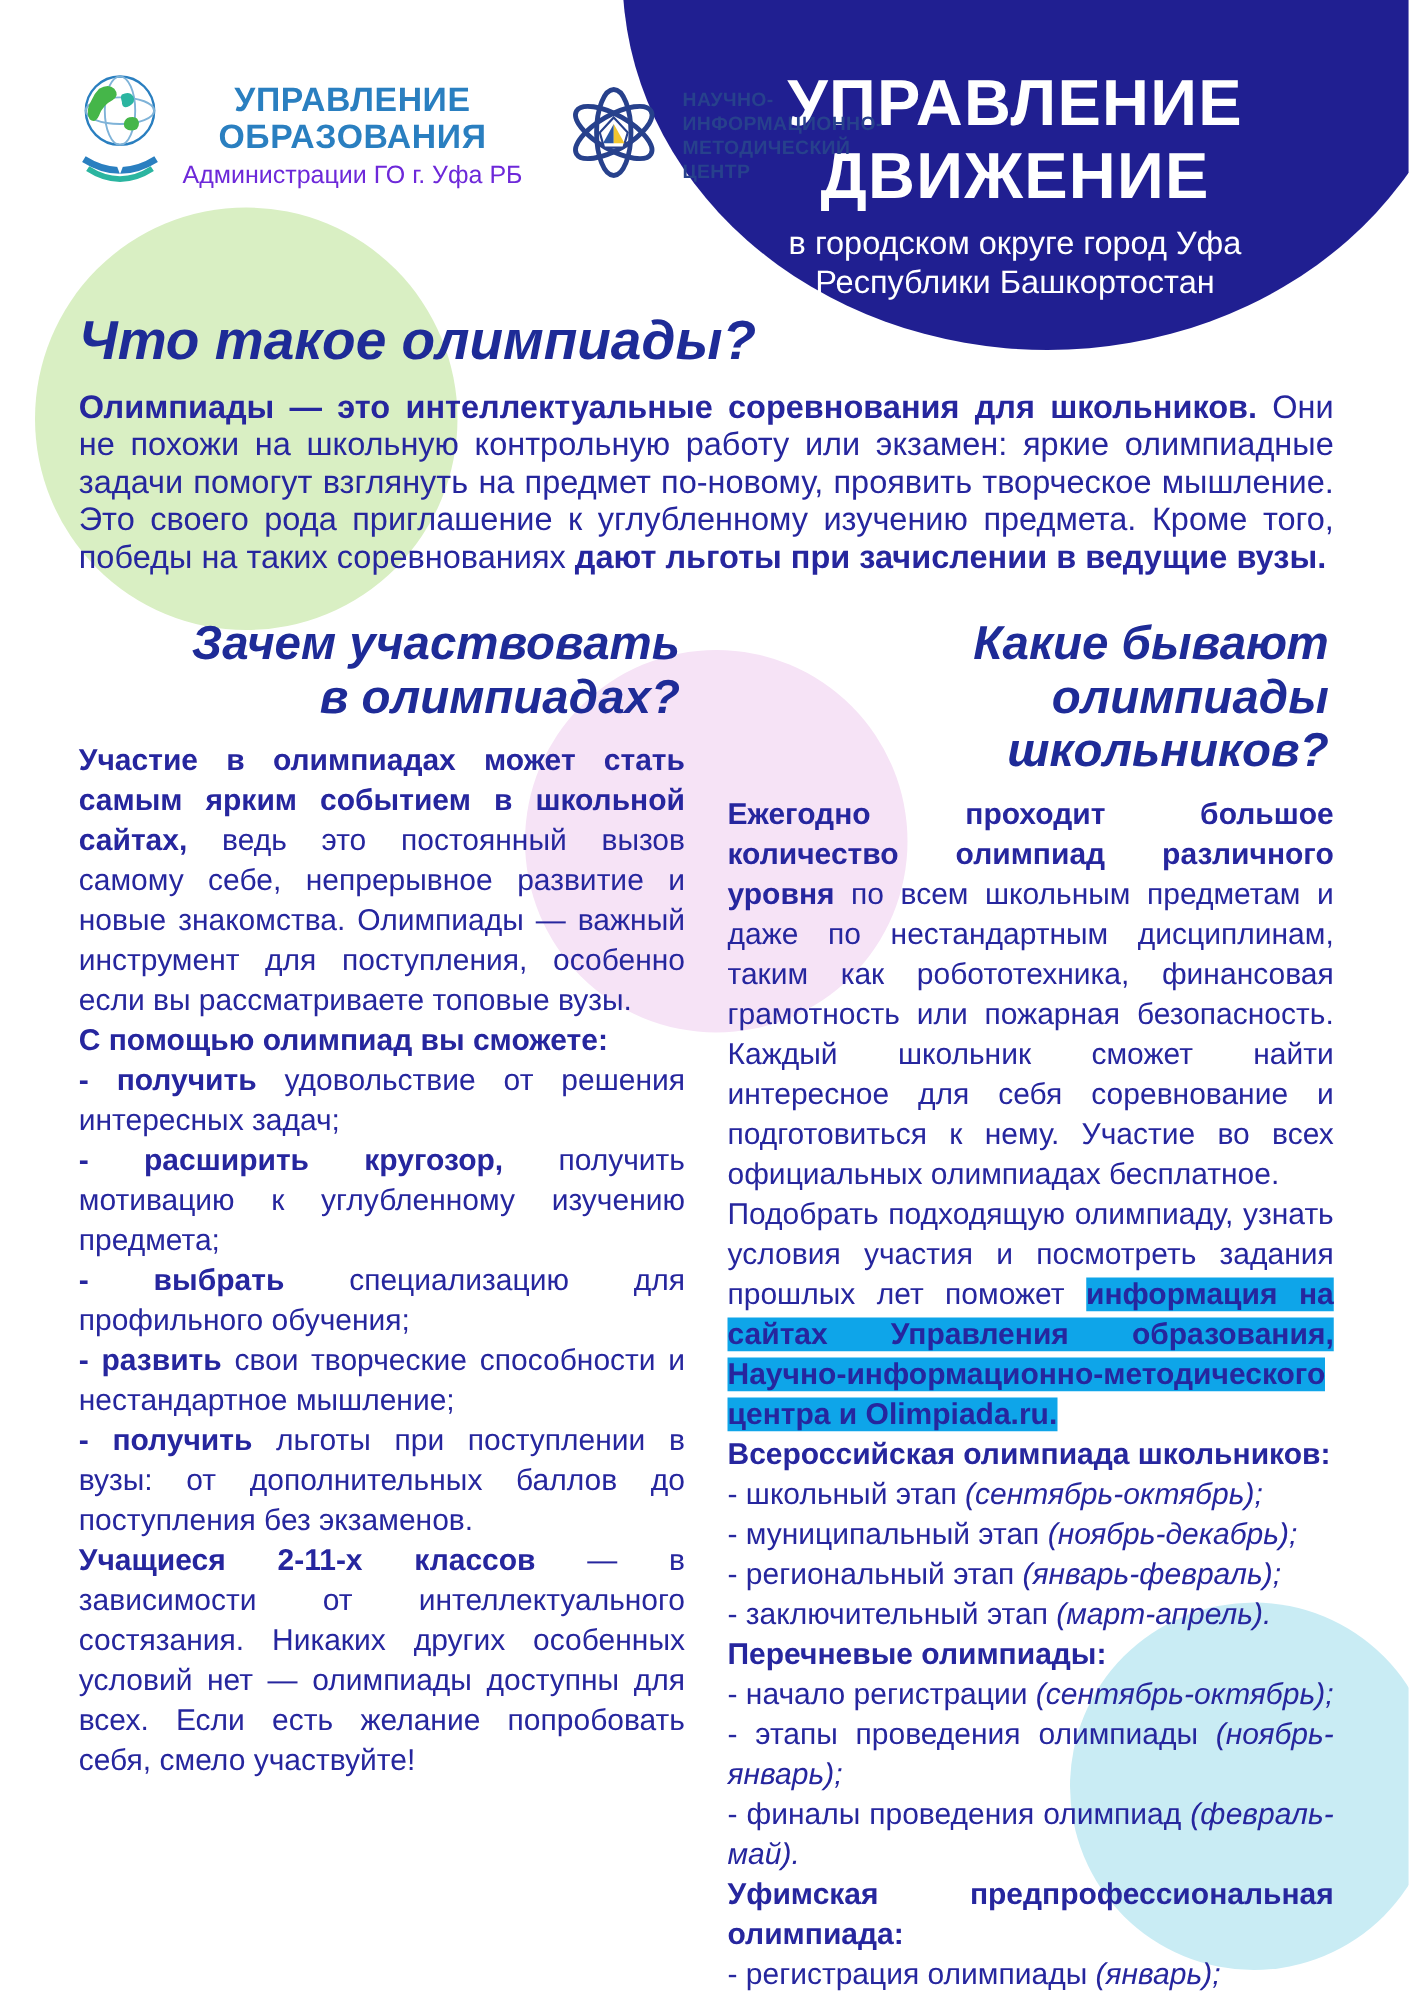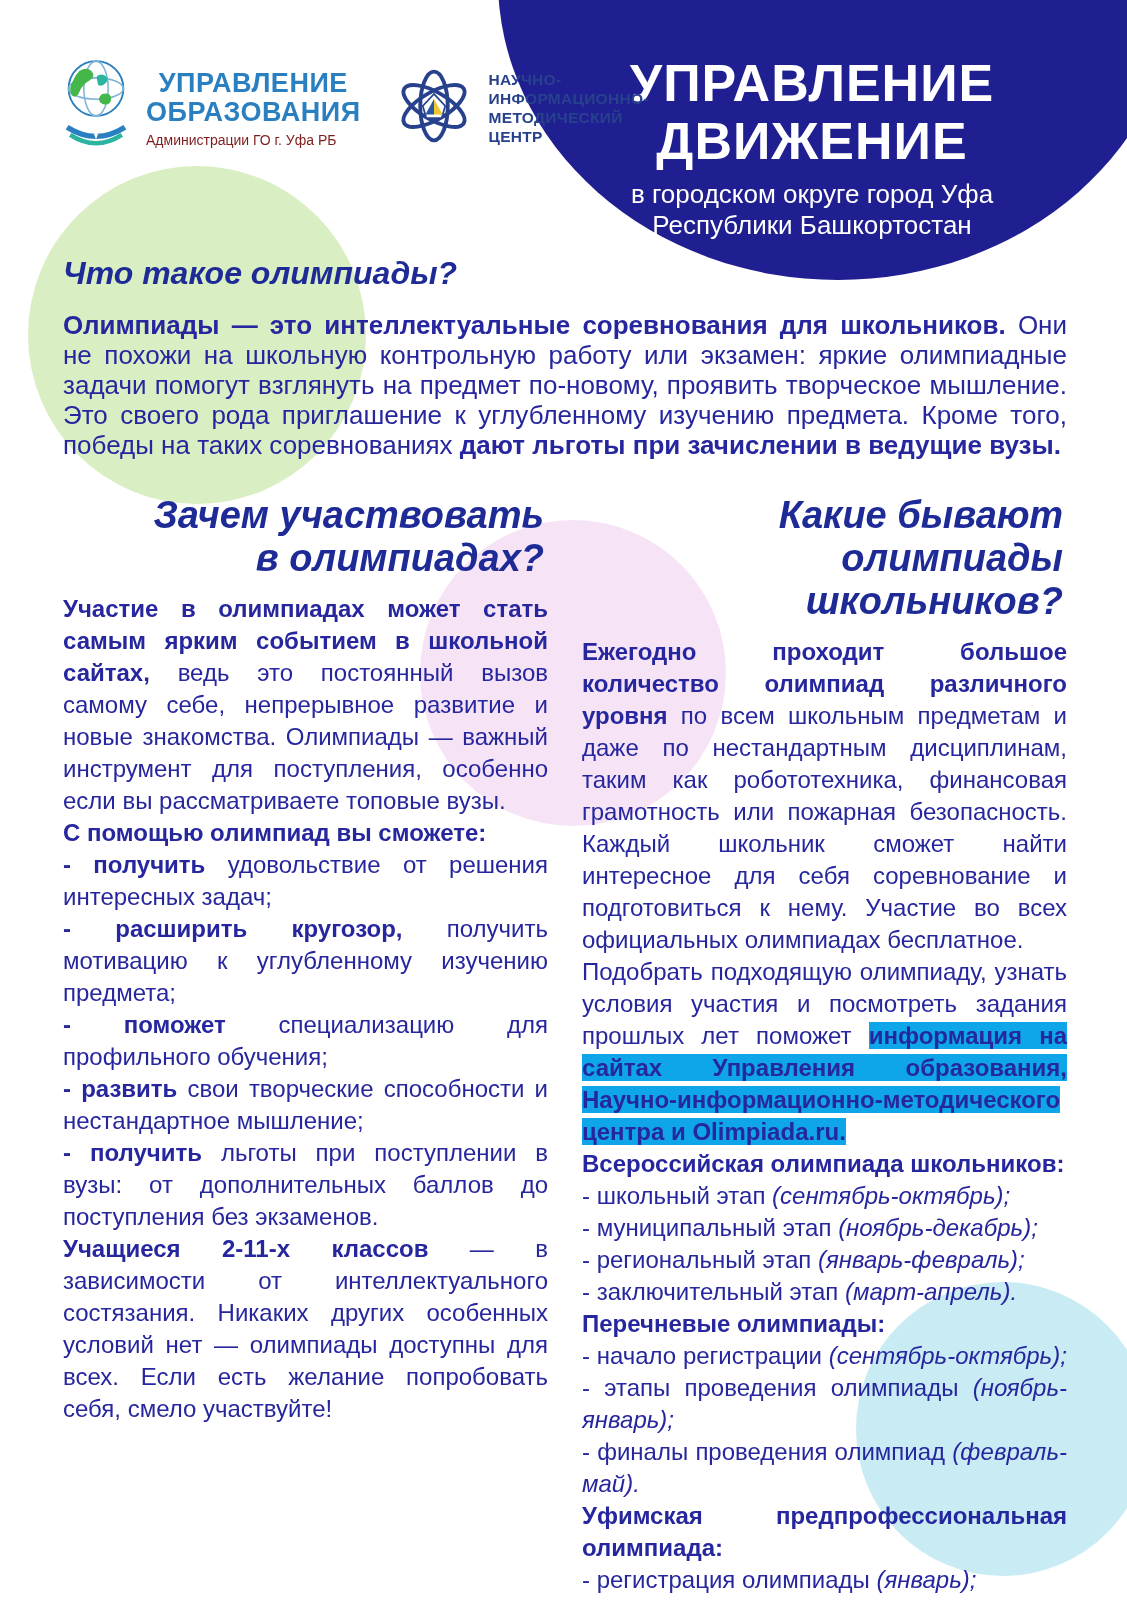--- a/index.html
+++ b/index.html
@@ -10,24 +10,24 @@
   .c-pink{left:420px;top:520px;width:306px;height:306px;background:#f6e3f6;}
   .c-cyan{left:856px;top:1282px;width:294px;height:294px;background:#c9ecf4;}
   .banner-ellipse{position:absolute;left:498px;top:-320px;width:680px;height:600px;
         background:#201f91;border-radius:50%;z-index:1;}
   .banner-text{position:absolute;left:545px;top:54px;width:534px;text-align:center;color:#fff;z-index:2;}
   .banner-title{font-size:52px;font-weight:bold;line-height:58px;letter-spacing:1px;}
   .banner-sub{margin-top:9px;font-size:26px;font-weight:normal;line-height:31px;}
   .logos{position:absolute;left:58px;top:54px;display:flex;gap:30px;align-items:center;z-index:2;}
   .logo{display:flex;gap:12px;align-items:center;}
   .logo1-title{color:#2a7fc0;font-weight:bold;font-size:27px;line-height:29px;letter-spacing:.5px;text-align:center;}
-  .logo1-sub{color:#7f1d1d;font-size:14px;margin-top:5px;}
+  .logo1-sub{color:#6d28d9;font-size:20px;margin-top:5px;}
   .logo2-text{color:#27418c;font-weight:bold;font-size:15.5px;line-height:19px;letter-spacing:.3px;}
   .content{position:absolute;left:63px;top:248px;width:1004px;color:#26269e;z-index:2;}
-  h1.sec{font-style:italic;font-weight:bold;color:#1e2b97;font-size:32px;line-height:50px;margin:0 0 12px;}
+  h1.sec{font-style:italic;font-weight:bold;color:#1e2b97;font-size:44px;line-height:50px;margin:0 0 12px;}
   p.lead{font-size:26px;line-height:30px;text-align:justify;margin:0;}
   .columns{display:flex;gap:34px;margin-top:34px;}
   .col{width:485px;}
   h2.sec{font-style:italic;font-weight:bold;color:#1e2b97;font-size:38px;line-height:43px;margin:0 4px 13px;text-align:right;}
   h2.who{margin-top:68px;}
   .col p{font-size:24px;line-height:32px;text-align:justify;margin:0;}
   .bold{font-weight:bold;}
   .it{font-style:italic;}
   .hl{background:#0ea5e9;font-weight:bold;}
 </style>
@@ -91,21 +91,21 @@
     </section>
 
     <div class="columns">
 
       <div class="col">
         <h2 class="sec"><span>Зачем участвовать</span><br><span>в олимпиадах?</span></h2>
         <p><span class="bold">Участие в олимпиадах может стать самым ярким событием в школьной сайтах,</span><span> ведь это постоянный вызов самому себе, непрерывное развитие и новые знакомства. Олимпиады — важный инструмент для поступления, особенно если вы рассматриваете топовые вузы.</span></p>
         <p class="bold">С помощью олимпиад вы сможете:</p>
         <p><span class="bold">- получить</span><span> удовольствие от решения интересных задач;</span></p>
         <p><span class="bold">- расширить кругозор,</span><span> получить мотивацию к углубленному изучению предмета;</span></p>
-        <p><span class="bold">- поможет</span><span> специализацию для профильного обучения;</span></p>
+        <p><span class="bold">- выбрать</span><span> специализацию для профильного обучения;</span></p>
         <p><span class="bold">- развить</span><span> свои творческие способности и нестандартное мышление;</span></p>
         <p><span class="bold">- получить</span><span> льготы при поступлении в вузы: от дополнительных баллов до поступления без экзаменов.</span></p>
 
         <p><span class="bold">Учащиеся 2-11-х классов</span><span> — в зависимости от интеллектуального состязания. Никаких других особенных условий нет — олимпиады доступны для всех. Если есть желание попробовать себя, смело участвуйте!</span></p>
       </div>
 
       <div class="col">
         <h2 class="sec"><span>Какие бывают</span><br><span>олимпиады школьников?</span></h2>
         <p><span class="bold">Ежегодно проходит большое количество олимпиад различного уровня</span><span> по всем школьным предметам и даже по нестандартным дисциплинам, таким как робототехника, финансовая грамотность или пожарная безопасность. Каждый школьник сможет найти интересное для себя соревнование и подготовиться к нему. Участие во всех официальных олимпиадах бесплатное.</span></p>
         <p><span>Подобрать подходящую олимпиаду, узнать условия участия и посмотреть задания прошлых лет поможет </span><span class="hl">информация на сайтах Управления образования, Научно-информационно-методического центра и Olimpiada.ru.</span></p>

